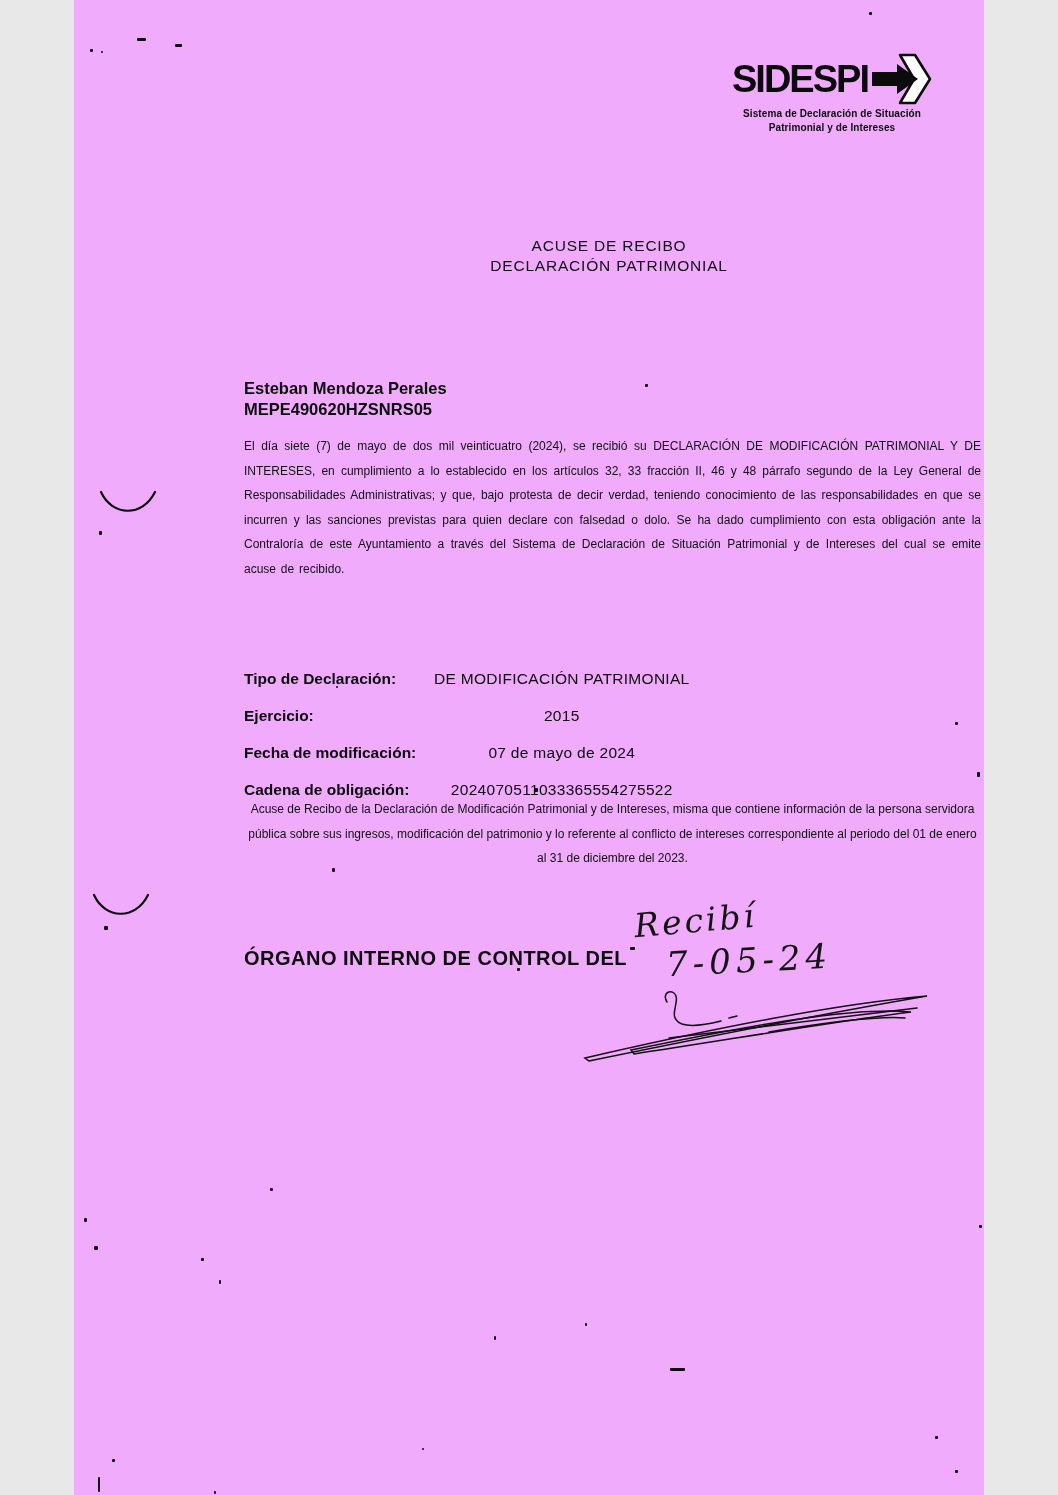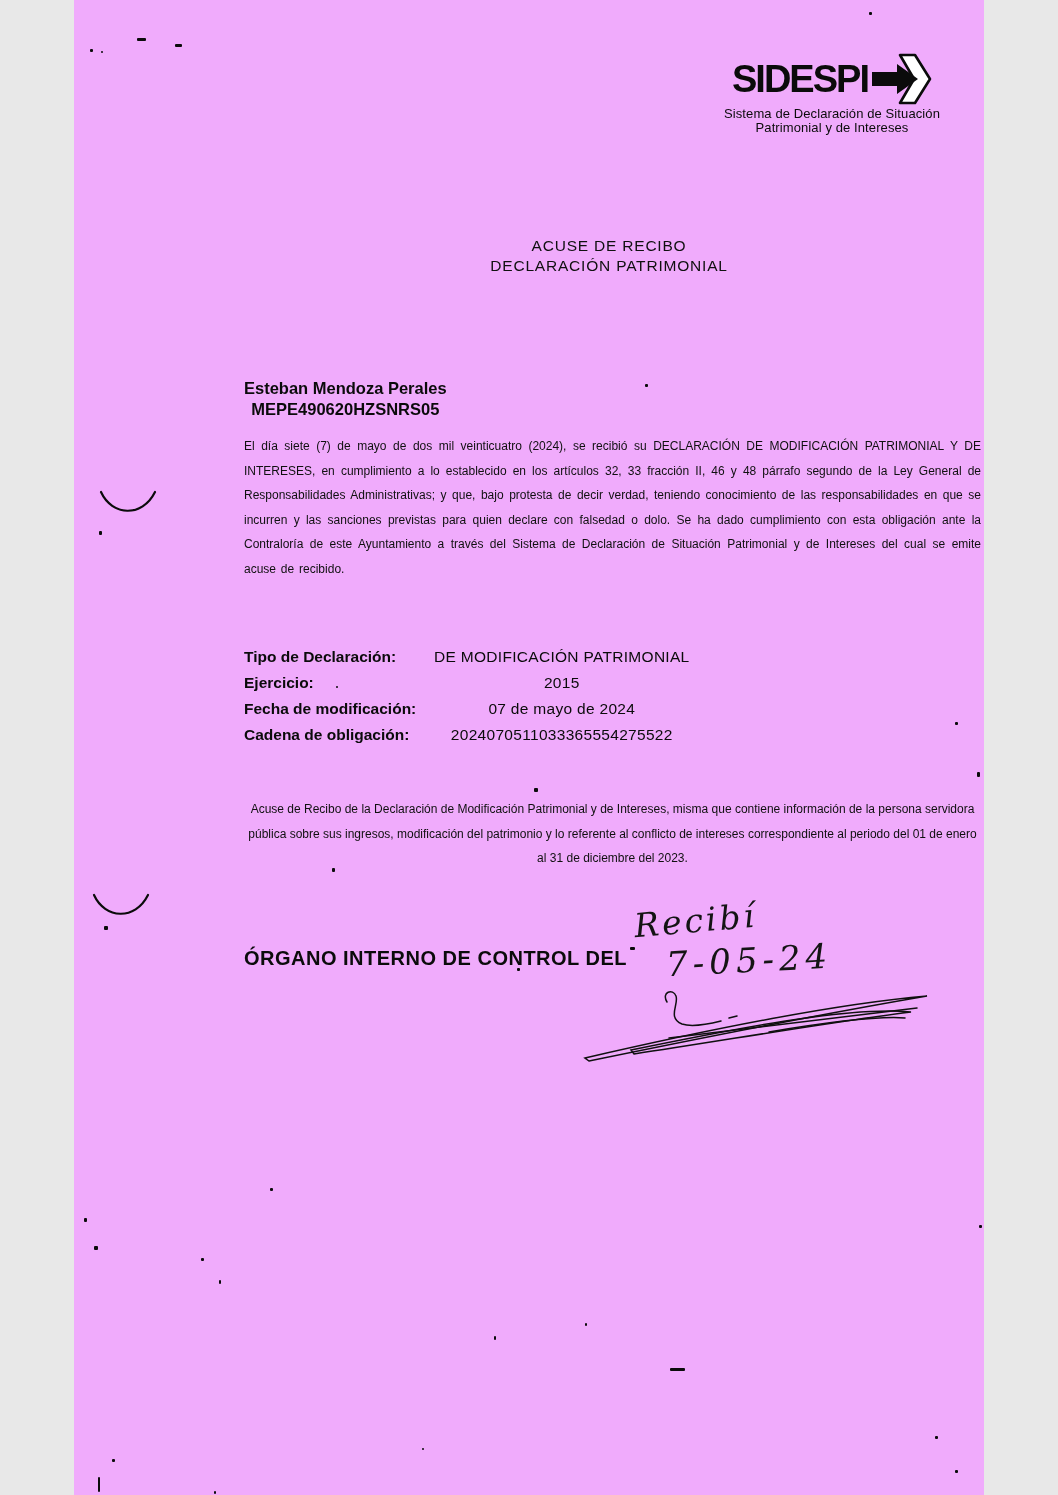--- a/index.html
+++ b/index.html
@@ -14,38 +14,38 @@
   }
   
   .logo{position:absolute;left:648px;top:52px;width:220px;text-align:center;}
   .logo-row{display:flex;align-items:center;justify-content:center;gap:2px;}
   .logo-word{
     font-weight:bold;font-size:38px;letter-spacing:-2px;
     transform:scaleY(1.02);line-height:48px;color:#0b0b0b;
   }
   .logo-arrow svg{display:block;}
   .logo-tagline{
-    margin-top:1px;font-weight:normal;font-size:13px;line-height:13.5px;
+    margin-top:1px;font-weight:bold;font-size:10px;line-height:13.5px;
     letter-spacing:0.1px;color:#0b0b0b;
   }
   
   .title-block{
     position:absolute;left:0;top:236px;width:1070px;text-align:center;
     font-size:15.5px;line-height:20px;letter-spacing:0.8px;color:#101010;
   }
   
-  .declarant{position:absolute;left:170px;top:378px;font-weight:bold;font-size:16.5px;line-height:21px;text-align:center;}
+  .declarant{position:absolute;left:170px;top:378px;font-weight:bold;font-size:16.5px;line-height:21px;}
   
   .para{position:absolute;left:170px;width:737px;font-size:12px;line-height:24.6px;color:#101010;}
   .para1{top:434px;text-align:justify;word-spacing:1.5px;}
   .para2{top:797px;text-align:center;}
   
   .fields{
-    position:absolute;left:170px;top:648px;
-    display:grid;grid-template-columns:190px auto;row-gap:9px;
+    position:absolute;left:170px;top:670px;
+    display:grid;grid-template-columns:190px auto;row-gap:20px;
     font-size:15.5px;line-height:17px;
   }
   .field-label{font-weight:bold;}
   .field-value{letter-spacing:0.3px;text-align:center;}
   
   .office{position:absolute;left:170px;top:947px;font-weight:bold;font-size:20px;letter-spacing:0.5px;}
   
   .hand{
     position:absolute;font-family:"DejaVu Serif", serif;font-style:italic;
     color:#141414;white-space:nowrap;

